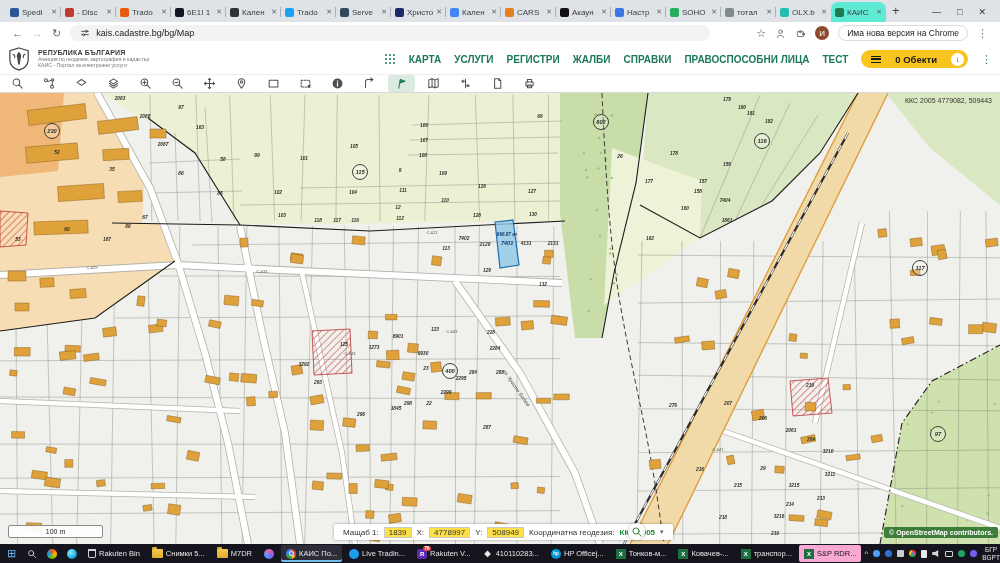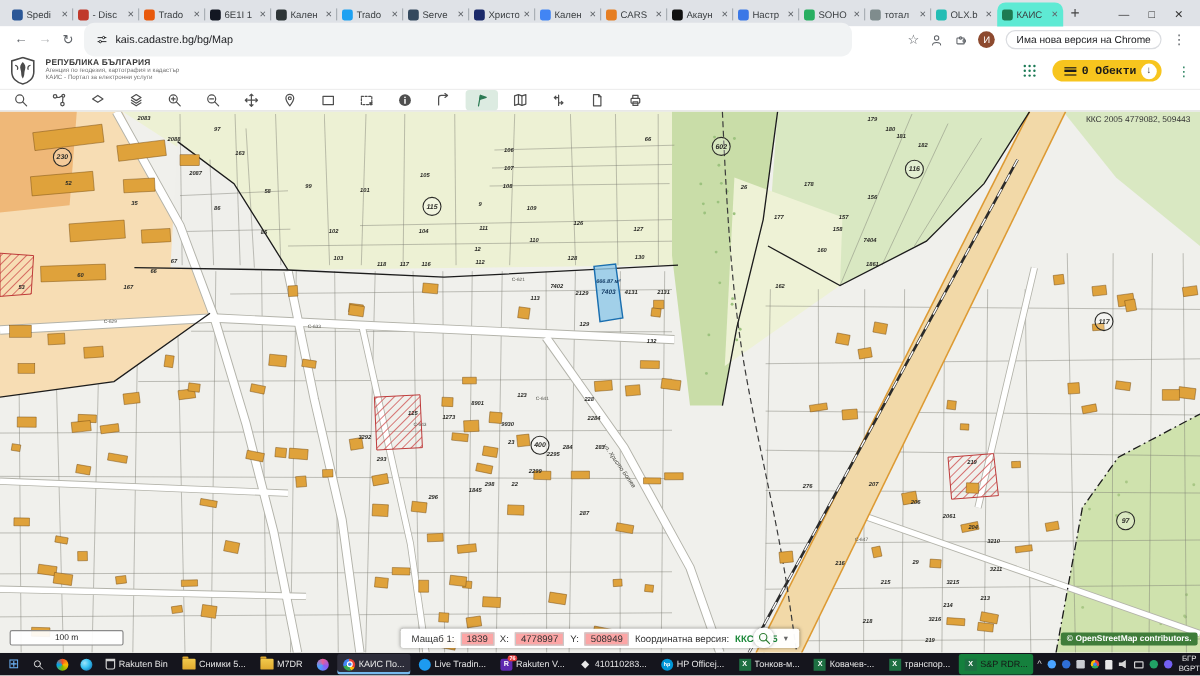--- a/index.html
+++ b/index.html
@@ -12,39 +12,39 @@
   .tab:not(.active)+.tab:not(.active)::before{content:"";position:absolute;left:-1px;top:5px;height:10px;width:1px;background:#aab0b6}
   .tab.active{background:#5eead4}
   .fav{width:9px;height:9px;border-radius:2px;flex:none}
   .tlabel{flex:1;overflow:hidden;white-space:nowrap}
   .tclose{font-size:7px;color:#5f6368}
   #newtab{font-size:13px;color:#444;margin:0 6px 4px;flex:none}
   #wctrl{margin-left:auto;display:flex;gap:16px;font-size:9px;color:#333;padding:0 10px;align-self:center}
 
   
   #addressbar{height:22px;background:#fff;display:flex;align-items:center;gap:9px;padding:0 12px;font-size:12px;color:#5f6368}
-  #urlbox{flex:0 1 640px;height:28px;background:#f1f3f4;border-radius:9px;display:flex;align-items:center;gap:6px;padding:0 10px;font-size:9px;color:#202124}
+  #urlbox{flex:0 1 640px;height:16px;background:#f1f3f4;border-radius:9px;display:flex;align-items:center;gap:6px;padding:0 10px;font-size:9px;color:#202124}
   #ab-right{margin-left:auto;display:flex;align-items:center;gap:9px}
   #avatar{width:14px;height:14px;border-radius:50%;background:#8d4a2f;color:#fff;font-size:8px;display:flex;align-items:center;justify-content:center}
   #updatechip{height:16px;border:1px solid #dadce0;border-radius:9px;background:#fff;font-size:8.5px;color:#202124;display:flex;align-items:center;padding:0 8px;white-space:nowrap}
   .smicon{font-size:11px;color:#5f6368}
   .icn{stroke:currentColor;fill:none;stroke-width:1.4;stroke-linecap:round;stroke-linejoin:round}
 
   
   #siteheader{height:30px;background:#fff;display:flex;align-items:center;padding:0 8px;gap:8px}
   #crest{width:22px;height:24px;flex:none}
   #orgtext{line-height:1.15}
   #org1{font-size:7px;font-weight:bold;color:#3a3a3a;letter-spacing:.2px}
   #org2,#org3{font-size:5.2px;color:#777}
   #hdr-right{margin-left:auto;display:flex;align-items:center;gap:13px}
   .gridicon{width:11px;height:11px;position:relative;flex:none}
   .gridicon::before{content:"";position:absolute;width:2px;height:2px;border-radius:50%;background:#1b7a55;left:0;top:0;
     box-shadow:4px 0 #1b7a55,8px 0 #1b7a55,0 4px #1b7a55,4px 4px #1b7a55,8px 4px #1b7a55,0 8px #1b7a55,4px 8px #1b7a55,8px 8px #1b7a55}
   .navitem{font-size:10px;font-weight:bold;color:#1b7a55;white-space:nowrap;cursor:pointer}
-  #objbtn{background:#f7c51e;border:none;border-radius:11px;height:18px;display:flex;align-items:center;gap:4px;padding:0 4px 0 10px;font-family:Liberation Mono, monospace;cursor:pointer}
+  #objbtn{background:#f7c51e;border:none;border-radius:11px;height:18px;display:flex;align-items:center;gap:14px;padding:0 4px 0 10px;font-family:Liberation Sans, sans-serif;cursor:pointer}
   .bars{width:10px;height:7px;border-top:1.5px solid #1a1a1a;border-bottom:1.5px solid #1a1a1a;position:relative}
   .bars::after{content:"";position:absolute;left:0;right:0;top:1.5px;height:1.5px;background:#1a1a1a}
   #objlabel{font-size:9.5px;font-weight:bold;color:#1a1a1a;white-space:nowrap}
   #objdown{width:13px;height:13px;border-radius:50%;background:#fff;font-size:8px;color:#1a1a1a;display:flex;align-items:center;justify-content:center}
   #hdr-kebab{font-size:11px;color:#1b7a55}
 
   
   #maptoolbar{height:19px;display:flex;align-items:center;padding-left:4px;gap:5px;background:#fff;border-top:1px solid #eee;border-bottom:1px solid #d9d9d9}
   .tool{width:27px;height:17px;display:flex;align-items:center;justify-content:center;color:#4f4f4f;border-radius:3px;background:none;border:none;cursor:pointer}
   .tool svg{width:13px;height:13px}
@@ -60,37 +60,37 @@
   .railb{stroke:#2b2b2b;stroke-width:2.2}
   .railw{stroke:#fff;stroke-width:1.2;stroke-dasharray:7 7}
   .stream{stroke:#3a3a3a;stroke-width:1;stroke-dasharray:5 3;fill:none}
   .bnd{stroke:#1c1c1c;stroke-width:1.1;fill:none}
   .bndd{stroke:#1c1c1c;stroke-width:1.1;fill:none;stroke-dasharray:7 3 1.5 3}
   #g-mesh line{stroke:#7c7c74;stroke-width:.45;opacity:.85}
   #g-bldg rect{fill:#dfa23b;stroke:#7a5015;stroke-width:.4}
   #coords-overlay{position:absolute;top:4px;right:8px;font-size:7px;color:#333}
   #scalebar{position:absolute;left:8px;bottom:6px;width:95px;height:13px;background:rgba(255,255,255,.92);border:1px solid #8a8a8a;border-radius:2px;font-size:7px;color:#222;display:flex;align-items:center;justify-content:center}
   #statusbar{position:absolute;left:334px;bottom:4px;height:16px;background:rgba(255,255,255,.96);border-radius:2px;box-shadow:0 0 3px rgba(0,0,0,.35);display:flex;align-items:center;gap:5px;padding:0 9px;font-size:8px;color:#333;white-space:nowrap}
-  .sb-v{border:1px solid #c9c9c9;background:#fca5a5;padding:0 4px;min-width:26px;}
+  .sb-v{border:1px solid #c9c9c9;background:#fde047;padding:0 4px;min-width:26px;}
   .sb-crs{font-weight:bold;color:#1e8a3c}
   #sb-caret{color:#666;font-size:7px}
   #sb-search{position:absolute;left:628px;bottom:4px;width:17px;height:17px;border:none;background:rgba(255,255,255,.95);border-radius:50%;color:#2e7d32;display:flex;align-items:center;justify-content:center;box-shadow:0 0 3px rgba(0,0,0,.35);cursor:pointer}
   #sb-search svg{width:12px;height:12px}
   #osm{position:absolute;right:2px;bottom:6px;background:#3f7d3a;color:#fff;font-size:7px;font-weight:bold;padding:2px 5px;border-radius:2px}
 
   
   #taskbar{height:19px;background:#15151d;display:flex;align-items:center;gap:3px;padding:0 3px;font-size:7.5px;color:#e6e6e6}
   .sysbtn{width:17px;height:17px;display:flex;align-items:center;justify-content:center;flex:none}
   #startglyph{color:#6cb2f5;font-size:11px}
   .cop{width:10px;height:10px;border-radius:50%;background:conic-gradient(#f25022,#ffb900,#7fba00,#00a4ef,#f25022)}
   .edge{width:10px;height:10px;border-radius:50%;background:radial-gradient(circle at 35% 35%,#9be3f9,#35c1f1 45%,#0b5394)}
   .titem{display:flex;align-items:center;gap:3px;height:17px;padding:0 5px;border-radius:2px;max-width:72px;flex:none;cursor:pointer}
   .titem .lbl{white-space:nowrap;overflow:hidden}
   .titem.active{background:#2d2d3a;box-shadow:inset 0 -2px 0 #76b9ed}
-  .titem.highlight{background:#15803d;color:#161616}
+  .titem.highlight{background:#f9a8d4;color:#161616}
   .tbi{width:10px;height:10px;flex:none;display:inline-flex;align-items:center;justify-content:center;font-size:6px;font-weight:bold}
   .tbi.folder{width:11px;height:9px;background:linear-gradient(#f2c94c,#dfa92e);border-radius:1px;position:relative}
   .tbi.folder::before{content:"";position:absolute;top:-2px;left:0;width:5px;height:2px;background:#dfa92e;border-radius:1px 1px 0 0}
   .tbi.excel{background:#1d6f42;color:#fff}
   .tbi.recycle{width:8px;height:9px;border:1px solid #cfcfcf;border-top:2.5px solid #cfcfcf;border-radius:0 0 2px 2px}
   .tbi.chrome{border-radius:50%;background:conic-gradient(#ea4335 0 33%,#fbbc05 33% 45%,#34a853 45% 72%,#4285f4 72% 100%);position:relative}
   .tbi.chrome::after{content:"";position:absolute;inset:2.5px;border-radius:50%;background:#4285f4;border:1px solid #fff}
   .tbi.paint{border-radius:50%;background:conic-gradient(#e85d9a,#8a5cf5,#4aa3ff,#e85d9a)}
   .tbi.blue{border-radius:50%;background:#1d9bf0}
   .tbi.rakuten{background:#5f2bb0;color:#fff;border-radius:2px;position:relative}
@@ -331,20 +331,29 @@
       <path d="M12,5 C14,7 15,9 14,12 C13,15 14,17 12,20 C10,17 11,15 10,12 C9,9 10,7 12,5 Z" fill="#4a4a4a"></path>
       <path d="M5,8 C7,8 8,10 7,12 M19,8 C17,8 16,10 17,12" stroke="#4a4a4a" stroke-width="1.2" fill="none"></path>
     </svg>
     <div id="orgtext">
       <div id="org1">РЕПУБЛИКА БЪЛГАРИЯ</div>
       <div id="org2">Агенция по геодезия, картография и кадастър</div>
       <div id="org3">КАИС - Портал за електронни услуги</div>
     </div>
     <div id="hdr-right">
       <span class="gridicon"></span>
+      <span id="nav" style="display:flex;gap:13px">
+          <span class="navitem">КАРТА</span>
+          <span class="navitem">УСЛУГИ</span>
+          <span class="navitem">РЕГИСТРИ</span>
+          <span class="navitem">ЖАЛБИ</span>
+          <span class="navitem">СПРАВКИ</span>
+          <span class="navitem">ПРАВОСПОСОБНИ ЛИЦА</span>
+          <span class="navitem">ТЕСТ</span>
+        </span>
       <button id="objbtn">
         <span class="bars"></span>
         <span id="objlabel">0 Обекти</span>
         <span id="objdown">↓</span>
       </button>
       <span id="hdr-kebab">⋮</span>
     </div>
   </div>
 
   <div id="maptoolbar">
@@ -845,21 +854,21 @@
     <div id="scalebar">
         <span>100 m</span>
       </div>
     <div id="statusbar">
       <span class="sb-l">Мащаб 1:</span>
       <span class="sb-v">1839</span>
       <span class="sb-l">X:</span>
       <span class="sb-v">4778997</span>
       <span class="sb-l">Y:</span>
       <span class="sb-v">508949</span>
-      <span class="sb-l">Координатна версия:</span>
+      <span class="sb-l">Координатна геодезия:</span>
       <span class="sb-crs">ККС 2005</span>
       <span id="sb-caret">▾</span>
     </div>
     <button id="sb-search">
       <svg class="icn" viewBox="0 0 18 18">
           <use href="#i-search"></use>
         </svg>
     </button>
     <div id="osm">© OpenStreetMap contributors.</div>
   </div>

